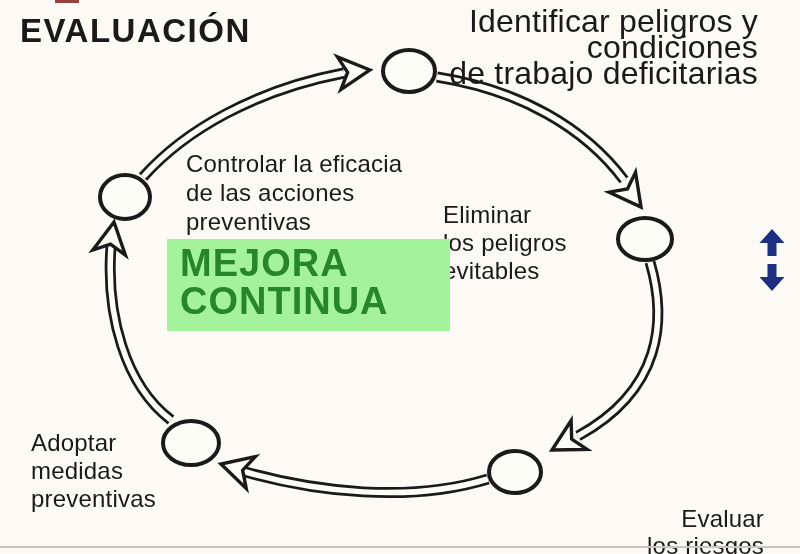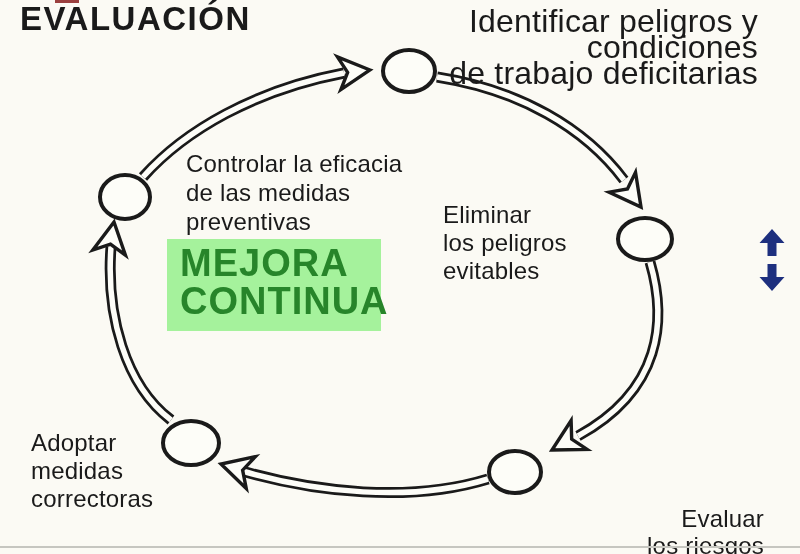--- a/index.html
+++ b/index.html
@@ -17,30 +17,30 @@
   .arrow-head{fill:#fdfdf8;stroke:#1a1a1a;stroke-width:3.4;stroke-linejoin:miter;}
   .node{fill:#fdfdf8;stroke:#1a1a1a;stroke-width:4;}
   .label{
     position:absolute;
     font-size:24px;
     line-height:28px;
     white-space:pre-line;
     letter-spacing:0.2px;
   }
   #page-title{
-    position:absolute;left:20px;top:0;
+    position:absolute;left:20px;top:12px;
     font-size:33px;font-weight:bold;letter-spacing:1.5px;
   }
   #label-identificar{left:340px;top:8px;width:418px;text-align:right;font-size:32px;line-height:26px;}
   #label-controlar{left:186px;top:149px;text-align:left;line-height:29px;}
   #label-eliminar{left:443px;top:201px;width:182px;text-align:left;}
   #label-adoptar{left:31px;top:429px;text-align:left;}
   #label-evaluar{left:520px;top:457px;width:244px;text-align:right;line-height:27px;margin-top:48px;}
   #center-box{
-    position:absolute;left:167px;top:239px;width:214px;height:92px;
+    position:absolute;left:167px;top:239px;width:283px;height:92px;
     box-sizing:border-box;padding:5px 0 0 13px;
     font-size:38px;font-weight:bold;line-height:38px;letter-spacing:1px;
     white-space:pre-line;
   }
   #bottom-border{
     position:absolute;left:0;top:546px;width:800px;height:2px;background:#c6c6c0;
   }
   #top-edge-artifact{
     position:absolute;left:55px;top:0;width:24px;height:3px;background:#8a1f1f;opacity:.85;
   }
@@ -98,24 +98,24 @@
   <div id="label-eliminar" class="label">Eliminar
 los peligros
 evitables</div>
 
   <div id="label-evaluar" class="label">Evaluar
 los riesgos
 y proponer acciones</div>
 
   <div id="label-adoptar" class="label">Adoptar
 medidas
-correctoras</div>
+preventivas</div>
 
   <div id="label-controlar" class="label">Controlar la eficacia
-de las medidas
+de las acciones
 preventivas</div>
 
   <div id="center-box" style="background-color: rgb(165, 242, 156); color: rgb(39, 133, 42);">MEJORA
 CONTINUA</div>
 
   <svg id="scroll-arrows" width="26" height="63" viewBox="0 0 26 63">
     <polygon points="13,0 25.5,14 17.5,14 17.5,27 8.5,27 8.5,14 0.5,14" fill="#1d2f7e"></polygon>
     <polygon points="13,62 0.5,48 8.5,48 8.5,35 17.5,35 17.5,48 25.5,48" fill="#1d2f7e"></polygon>
   </svg>
 

